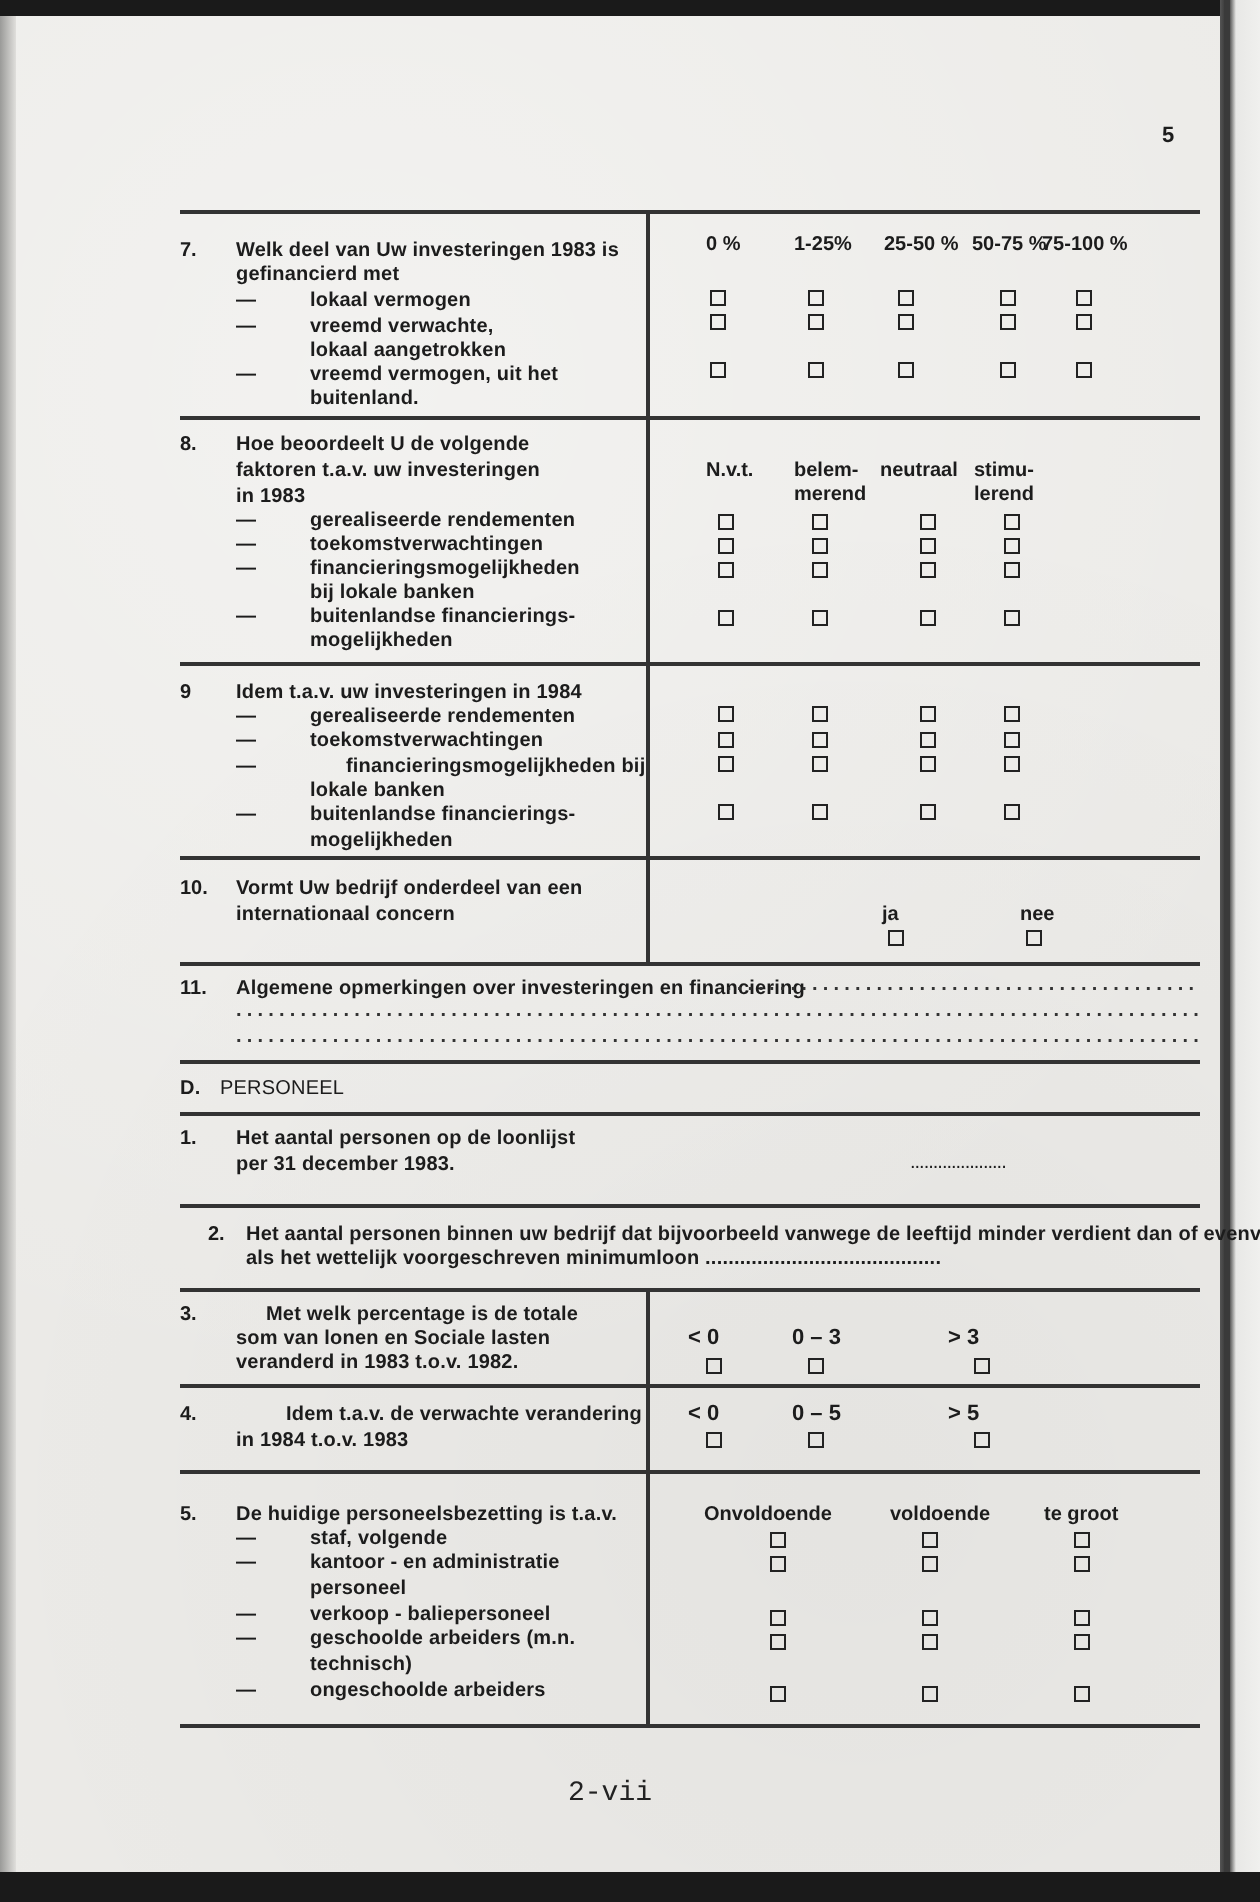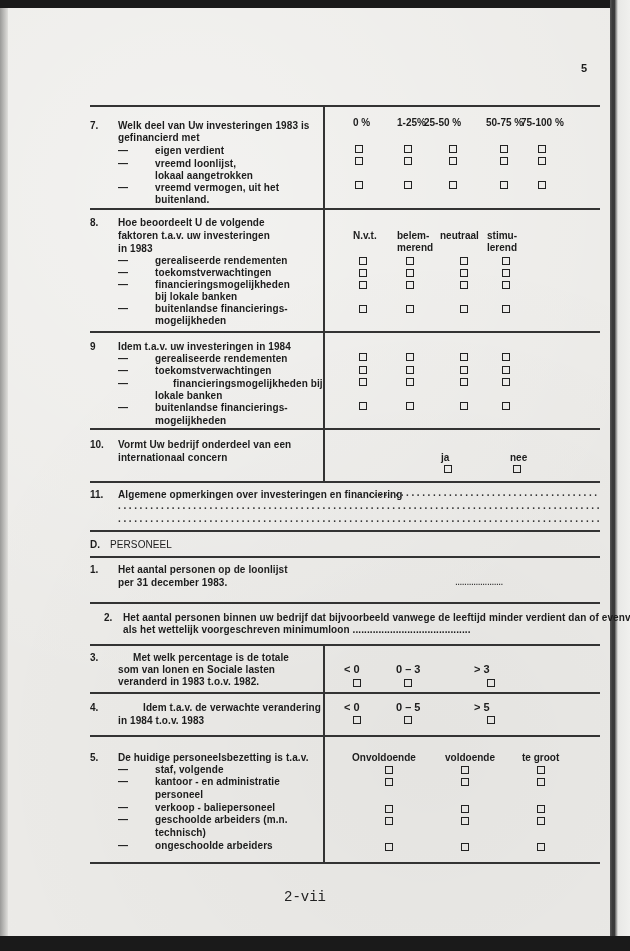--- a/index.html
+++ b/index.html
@@ -50,31 +50,31 @@
 <div class="hr" style="top:105px;"></div>
 
 <div class="vr" style="left:323px; top:105px; height:377px;"></div>
 
 <section>
   <div class="num" style="left:90px; top:119px;">7.</div>
   <div class="t" style="left:118px; top:119px;">Welk deel van Uw investeringen 1983 is</div>
   <div class="t" style="left:118px; top:131px;">gefinancierd met</div>
 
   <div class="dash" style="left:118px; top:144px;">—</div>
-  <div class="t" style="left:155px; top:144px;">eigen verdient</div>
+  <div class="t" style="left:155px; top:144px;">lokaal vermogen</div>
   <div class="dash" style="left:118px; top:157px;">—</div>
-  <div class="t" style="left:155px; top:157px;">vreemd loonlijst,</div>
+  <div class="t" style="left:155px; top:157px;">vreemd verwachte,</div>
   <div class="t" style="left:155px; top:169px;">lokaal aangetrokken</div>
   <div class="dash" style="left:118px; top:181px;">—</div>
   <div class="t" style="left:155px; top:181px;">vreemd vermogen, uit het</div>
   <div class="t" style="left:155px; top:193px;">buitenland.</div>
 
   <div class="hdr" style="left:353px; top:116px;">0 %</div>
   <div class="hdr" style="left:397px; top:116px;">1-25%</div>
-  <div class="hdr" style="left:424px; top:116px;text-align:center;">25-50 %</div>
+  <div class="hdr" style="left:442px; top:116px;text-align:center;">25-50 %</div>
   <div class="hdr" style="left:486px; top:116px;">50-75 %</div>
   <div class="hdr" style="left:521px; top:116px;">75-100 %</div>
 
   <div class="cb" style="left:355px; top:145px;"></div>
   <div class="cb" style="left:404px; top:145px;"></div>
   <div class="cb" style="left:449px; top:145px;"></div>
   <div class="cb" style="left:500px; top:145px;"></div>
   <div class="cb" style="left:538px; top:145px;"></div>
 
   <div class="cb" style="left:355px; top:157px;"></div>

